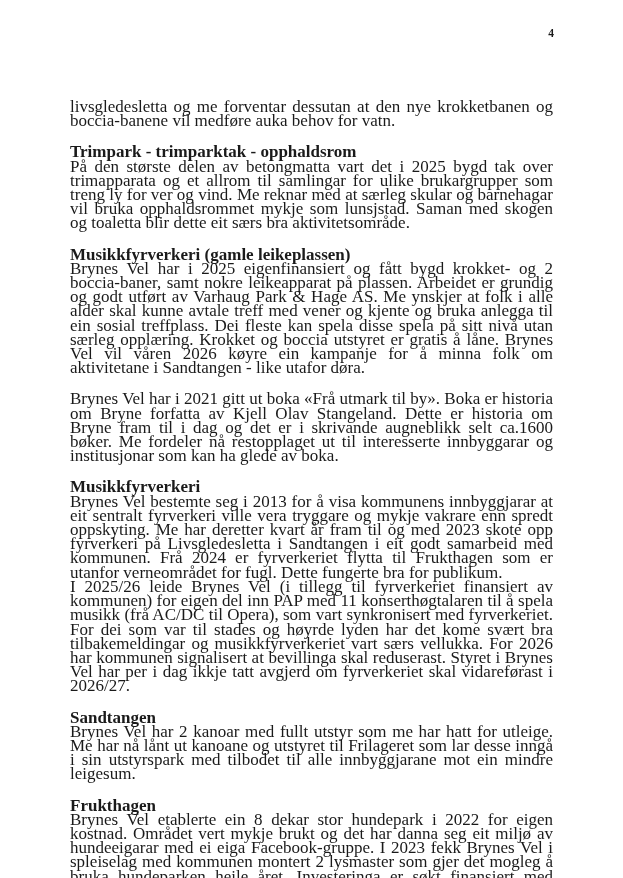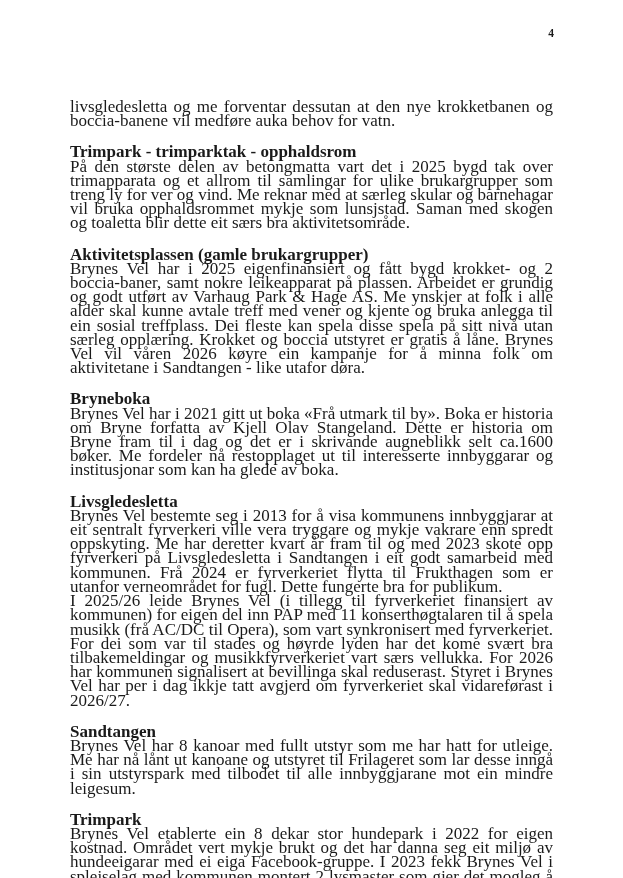--- a/index.html
+++ b/index.html
@@ -33,38 +33,37 @@
 
   <div class="content">
     <p class="last-line">livsgledesletta og me forventar dessutan at den nye krokketbanen og boccia-banene vil medføre auka behov for vatn.</p>
 
     <div class="section">
       <p class="heading">Trimpark - trimparktak - opphaldsrom</p>
       <p class="last-line">På den største delen av betongmatta vart det i 2025 bygd tak over trimapparata og et allrom til samlingar for ulike brukargrupper som treng ly for ver og vind. Me reknar med at særleg skular og barnehagar vil bruka opphaldsrommet mykje som lunsjstad. Saman med skogen og toaletta blir dette eit særs bra aktivitetsområde.</p>
     </div>
 
     <div class="section">
-      <p class="heading">Aktivitetsplassen (gamle brukargrupper)</p>
+      <p class="heading">Musikkfyrverkeri (gamle leikeplassen)</p>
       <p class="last-line">Brynes Vel har i 2025 eigenfinansiert og fått bygd krokket- og 2 boccia-baner, samt nokre leikeapparat på plassen. Arbeidet er grundig og godt utført av Varhaug Park &amp; Hage AS. Me ynskjer at folk i alle alder skal kunne avtale treff med vener og kjente og bruka anlegga til ein sosial treffplass. Dei fleste kan spela disse spela på sitt nivå utan særleg opplæring. Krokket og boccia utstyret er gratis å låne. Brynes Vel vil våren 2026 køyre ein kampanje for å minna folk om aktivitetane i Sandtangen - like utafor døra.</p>
     </div>
 
     <div class="section">
-      <p class="heading">Bryneboka</p>
       <p class="last-line">Brynes Vel har i 2021 gitt ut boka «Frå utmark til by». Boka er historia om Bryne forfatta av Kjell Olav Stangeland. Dette er historia om Bryne fram til i dag og det er i skrivande augneblikk selt ca.1600 bøker. Me fordeler nå restopplaget ut til interesserte innbyggarar og institusjonar som kan ha glede av boka.</p>
     </div>
 
     <div class="section">
-      <p class="heading">Livsgledesletta</p>
+      <p class="heading">Musikkfyrverkeri</p>
       <p class="last-line">Brynes Vel bestemte seg i 2013 for å visa kommunens innbyggjarar at eit sentralt fyrverkeri ville vera tryggare og mykje vakrare enn spredt oppskyting. Me har deretter kvart år fram til og med 2023 skote opp fyrverkeri på Livsgledesletta i Sandtangen i eit godt samarbeid med kommunen. Frå 2024 er fyrverkeriet flytta til Frukthagen som er utanfor verneområdet for fugl. Dette fungerte bra for publikum.</p>
       <p class="last-line">I 2025/26 leide Brynes Vel (i tillegg til fyrverkeriet finansiert av kommunen) for eigen del inn PAP med 11 konserthøgtalaren til å spela musikk (frå AC/DC til Opera), som vart synkronisert med fyrverkeriet. For dei som var til stades og høyrde lyden har det kome svært bra tilbakemeldingar og musikkfyrverkeriet vart særs vellukka. For 2026 har kommunen signalisert at bevillinga skal reduserast. Styret i Brynes Vel har per i dag ikkje tatt avgjerd om fyrverkeriet skal vidareførast i 2026/27.</p>
     </div>
 
     <div class="section">
       <p class="heading">Sandtangen</p>
-      <p class="last-line">Brynes Vel har 8 kanoar med fullt utstyr som me har hatt for utleige. Me har nå lånt ut kanoane og utstyret til Frilageret som lar desse inngå i sin utstyrspark med tilbodet til alle innbyggjarane mot ein mindre leigesum.</p>
+      <p class="last-line">Brynes Vel har 2 kanoar med fullt utstyr som me har hatt for utleige. Me har nå lånt ut kanoane og utstyret til Frilageret som lar desse inngå i sin utstyrspark med tilbodet til alle innbyggjarane mot ein mindre leigesum.</p>
     </div>
 
     <div class="section">
-      <p class="heading">Trimpark</p>
+      <p class="heading">Frukthagen</p>
       <p style="text-align-last: justify;">Brynes Vel etablerte ein 8 dekar stor hundepark i 2022 for eigen kostnad.  Området vert mykje brukt og det har danna seg eit miljø av hundeeigarar med ei eiga Facebook-gruppe. I 2023 fekk Brynes Vel i spleiselag med kommunen montert 2 lysmaster som gjer det mogleg å bruka hundeparken heile året. Investeringa er søkt finansiert med hundemedlemskap kr. 800 og</p>
     </div>
   </div>
 </div>
 
 </body></html>

